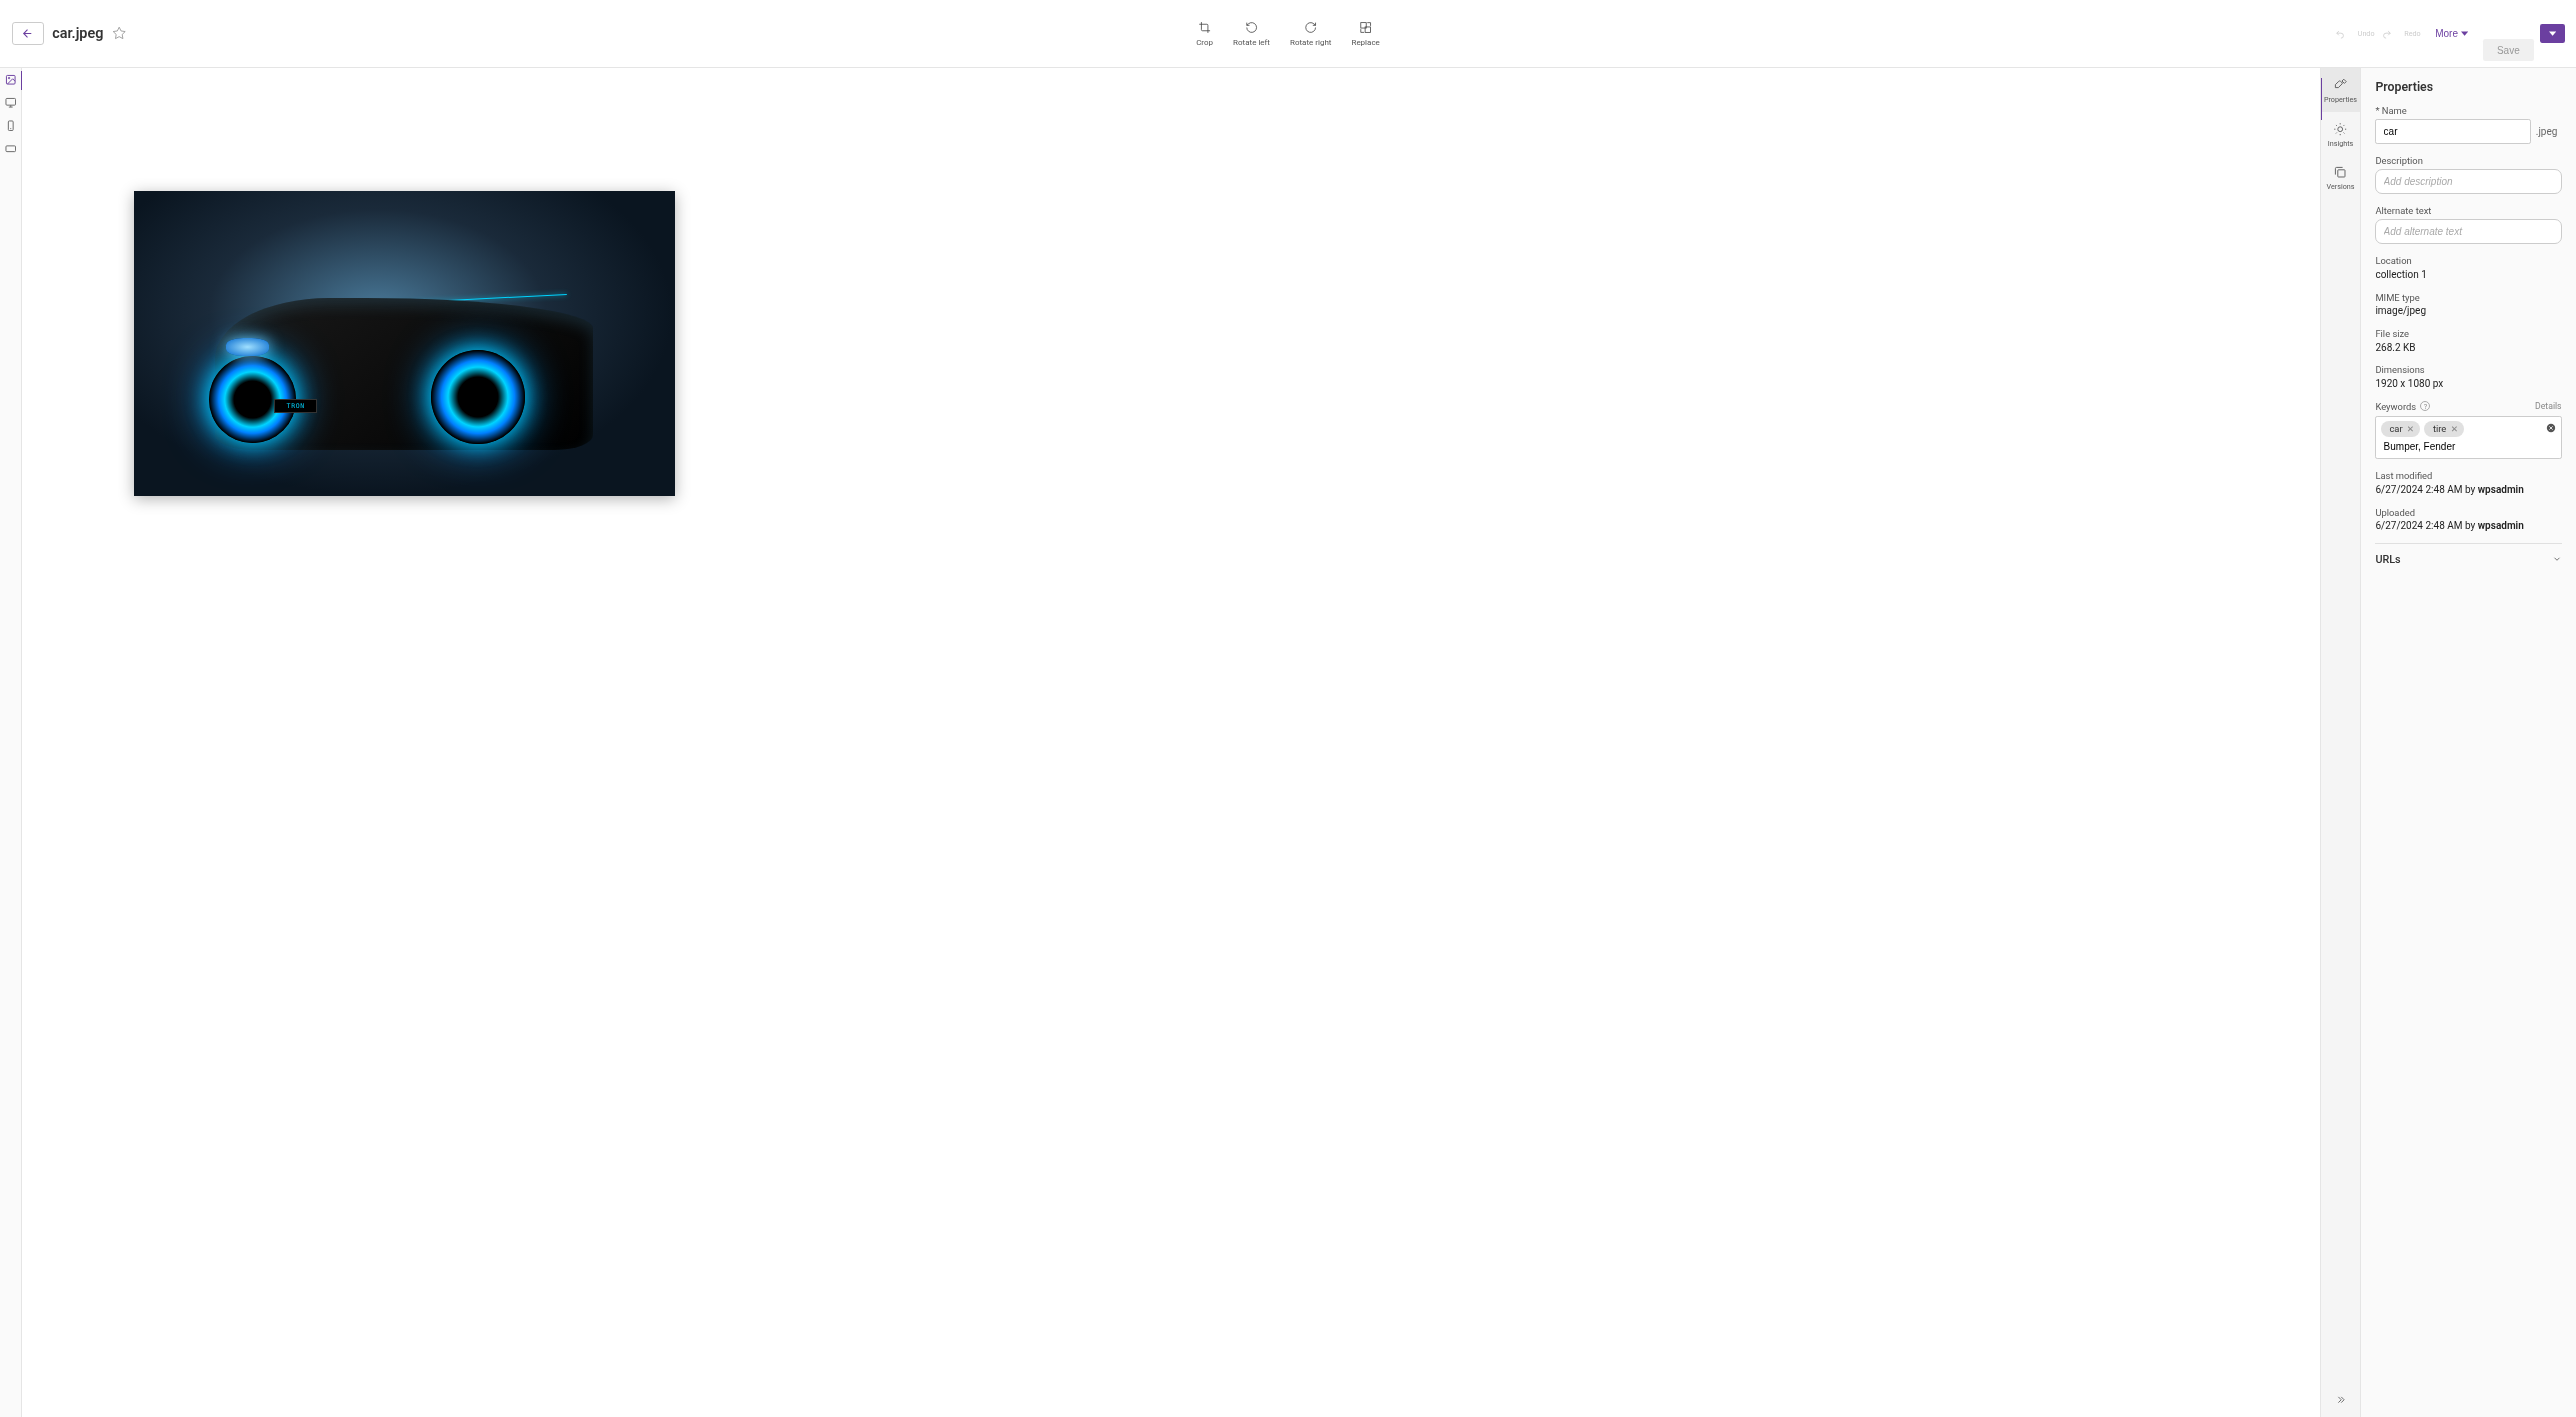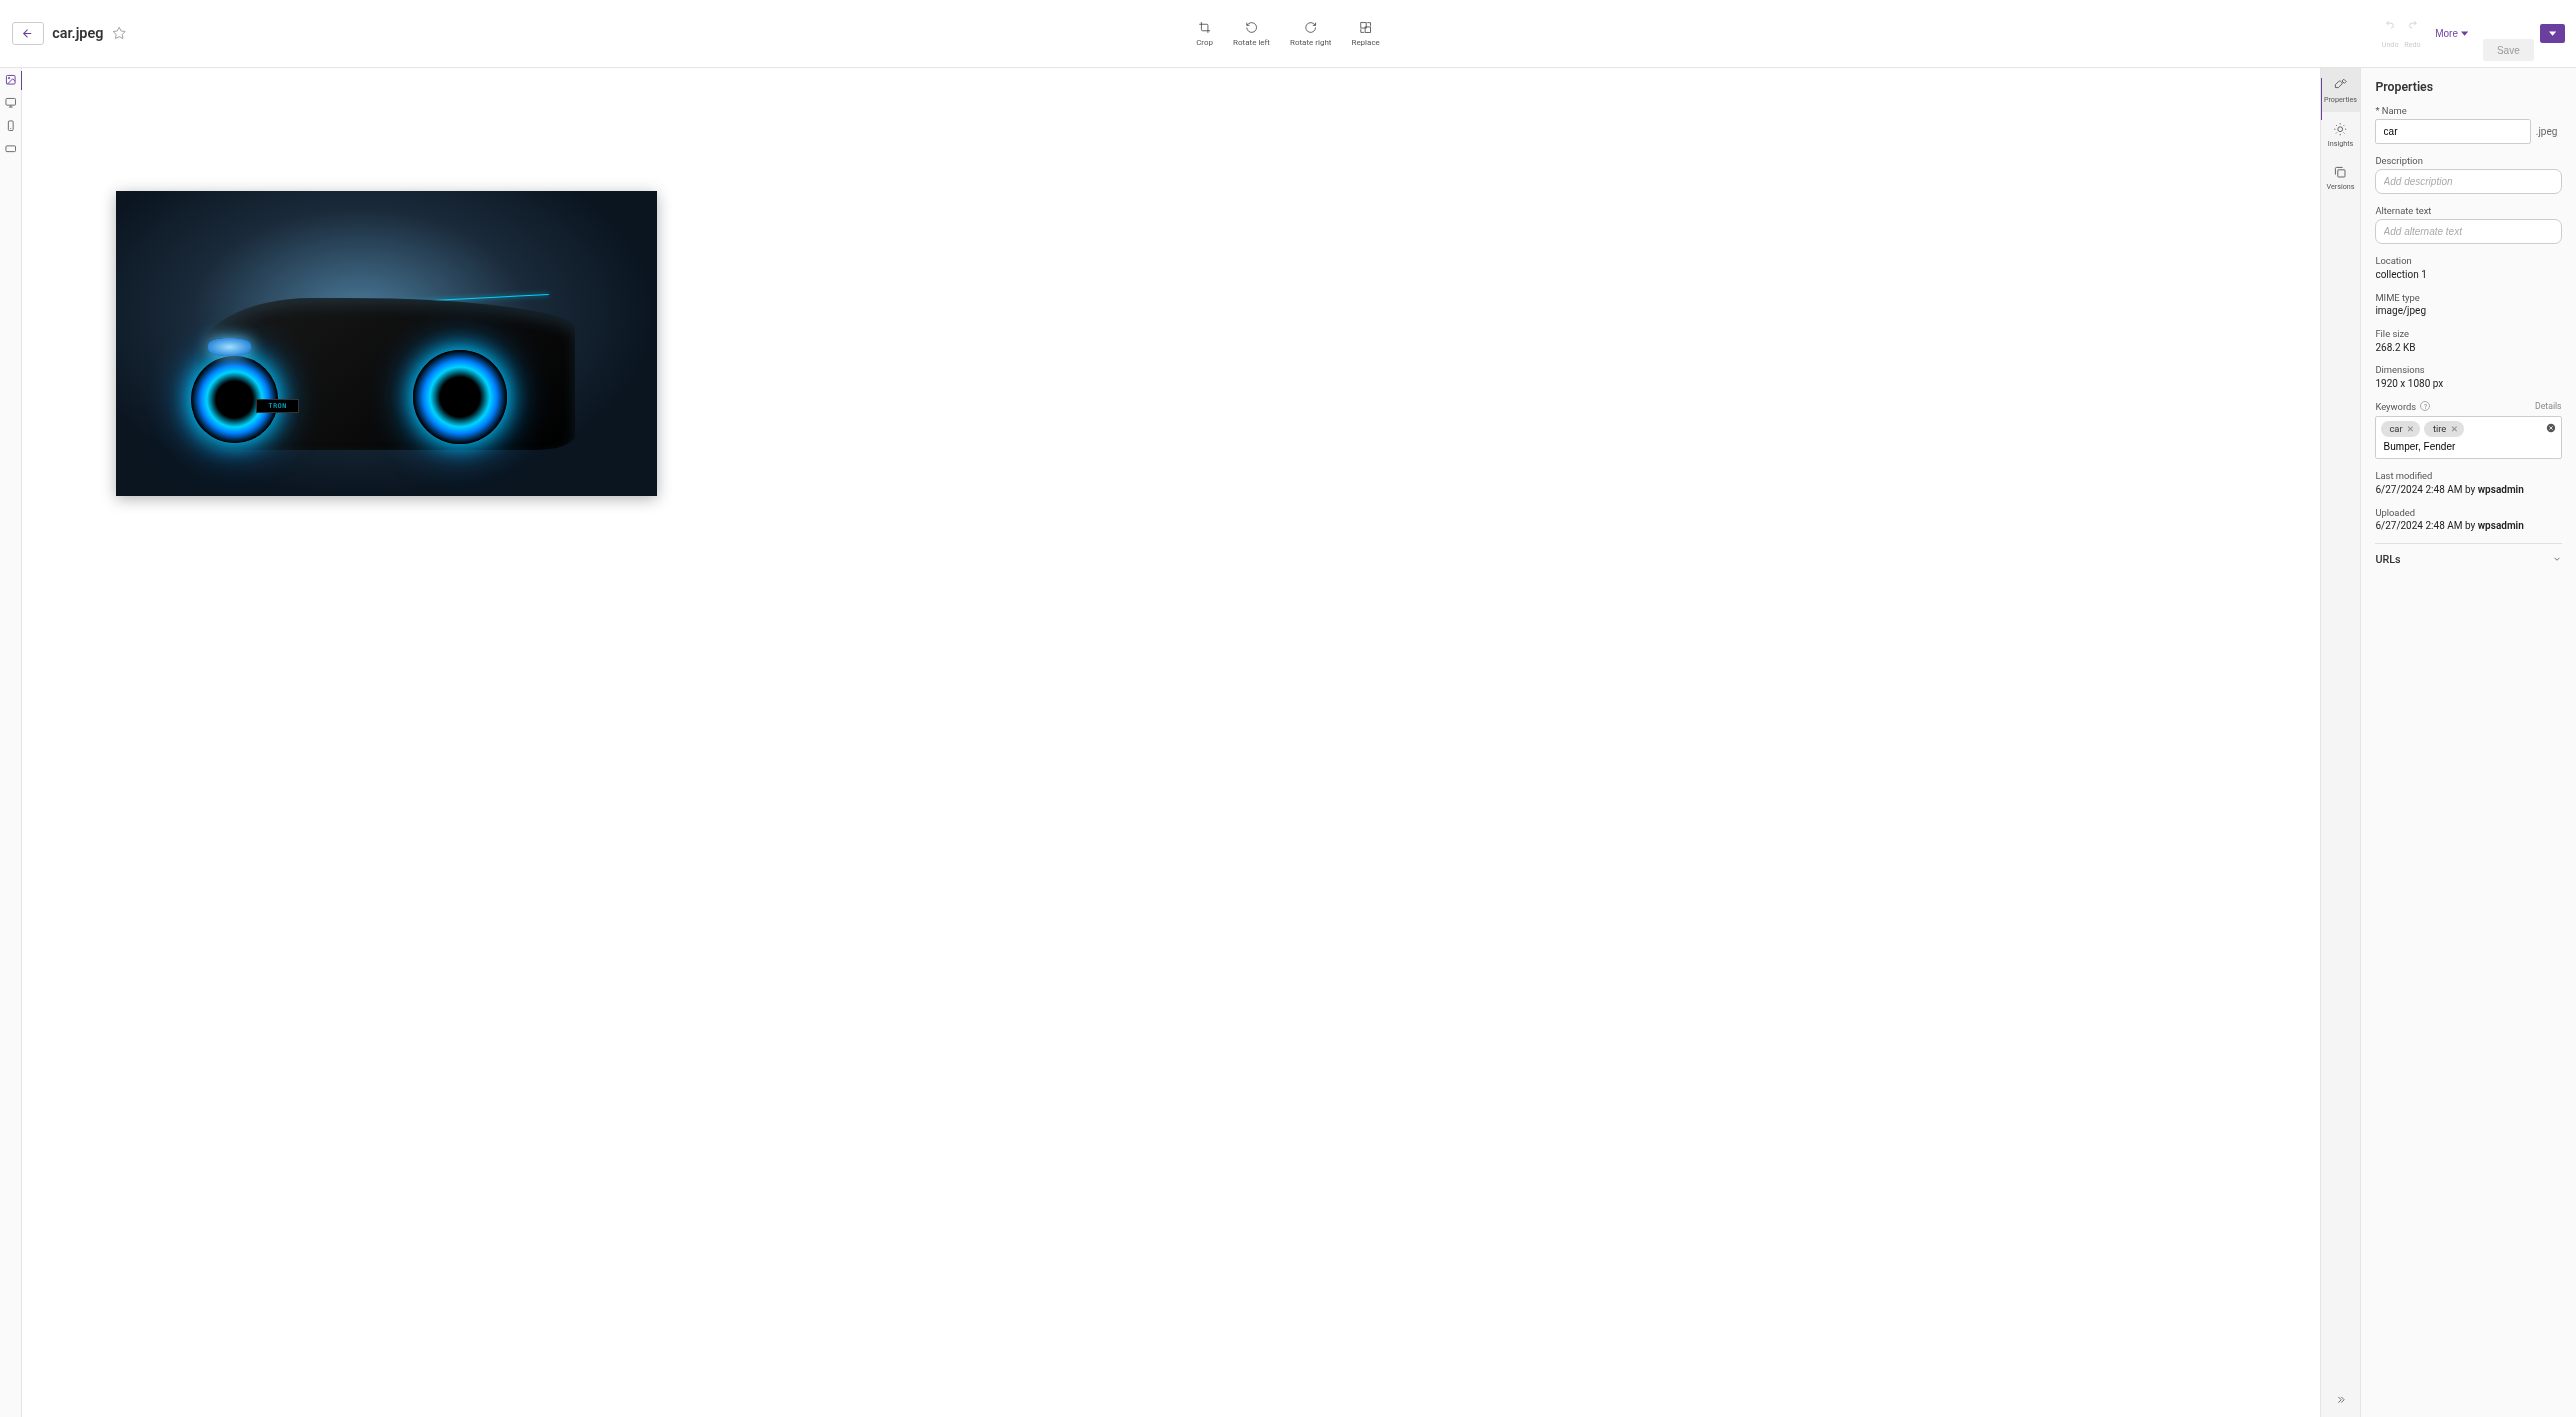--- a/index.html
+++ b/index.html
@@ -9,34 +9,34 @@
 
 .header { display: flex; align-items: center; padding: 5.8px 11.5px; border-bottom: 0.7px solid #e5e5e5; }
 .back-btn { width: 32px; height: 23px; border: 0.7px solid #ccc; border-radius: 2.9px; background: #fff; display: flex; align-items: center; justify-content: center; cursor: pointer; }
 .file-title { font-size: 14.4px; font-weight: 600; margin-left: 8.7px; }
 .star { margin-left: 8.7px; color: #999; cursor: pointer; }
 .toolbar-center { display: flex; gap: 20px; position: absolute; left: 50%; transform: translateX(-50%); }
 .toolbar-item { display: flex; flex-direction: column; align-items: center; gap: 2.9px; cursor: pointer; }
 .toolbar-item-label { font-size: 8px; color: #555; }
 .toolbar-icon { width: 14.4px; height: 14.4px; display: flex; align-items: center; justify-content: center; }
 .header-right { margin-left: auto; display: flex; align-items: center; gap: 5.8px; }
-.undo-redo { display: flex; flex-direction: column; align-items: center; gap: 11px; color: #ccc; cursor: pointer; }
+.undo-redo { display: flex; flex-direction: row; align-items: center; gap: 11px; color: #ccc; cursor: pointer; }
 .undo-redo-label { font-size: 7.2px; }
 .more-btn { background: none; border: none; color: #6B3FA0; font-size: 10px; padding: 5.8px 8.7px; cursor: pointer; display: flex; align-items: center; gap: 2.9px; font-weight: 500; }
 .save-btn { background: #f0f0f0; border: none; color: #999; padding: 5.8px 14.4px; border-radius: 2.2px; cursor: pointer; font-size: 10px; margin-top: 33px; }
 .publish-btn { background: #6B3FA0; border: none; color: #fff; padding: 5.8px 8.7px; border-radius: 2.2px; cursor: pointer; }
 
 
 .body { display: flex; flex: 1; overflow: hidden; }
 .left-rail { width: 21.6px; background: #fafafa; border-right: 0.7px solid #e5e5e5; display: flex; flex-direction: column; align-items: center; padding-top: 5.8px; gap: 11.5px; }
 .rail-icon { width: 11.5px; height: 11.5px; color: #666; cursor: pointer; }
 .rail-icon.active { color: #6B3FA0; }
 
 .canvas { flex: 1; background: #fff; display: flex; align-items: flex-start; justify-content: flex-start; padding: 123px 0 0 94px; position: relative; }
-.image-preview { width: 541px; height: 305px; background: radial-gradient(ellipse at 45% 40%, #4a7a9a 0%, #1a2a3a 40%, #0a1520 70%); position: relative; box-shadow: 0 2.9px 14.4px rgba(0,0,0,0.3); overflow: hidden; }
+.image-preview { width: 541px; height: 305px; background: radial-gradient(ellipse at 45% 40%, #4a7a9a 0%, #1a2a3a 40%, #0a1520 70%); position: relative; box-shadow: 0 2.9px 14.4px rgba(0,0,0,0.3); overflow: hidden; margin-left: 18px; }
 .car-body { position: absolute; left: 15%; top: 35%; width: 70%; height: 50%; background: linear-gradient(145deg, #1a1a1a, #000); border-radius: 30% 60% 10% 10% / 40% 20% 10% 10%; box-shadow: inset 0 7.2px 14.4px rgba(100,200,255,0.15); }
 .wheel { position: absolute; width: 94px; height: 94px; border-radius: 50%; background: radial-gradient(circle, #000 30%, #00d4ff 45%, #0080ff 55%, #000 70%); box-shadow: 0 0 21.6px #00d4ff, 0 0 43px #0099ff; }
 .wheel-front { left: 14%; top: 54%; width: 87px; height: 87px; }
 .wheel-rear { left: 55%; top: 52%; }
 .headlight { position: absolute; left: 17%; top: 48%; width: 43px; height: 18px; background: radial-gradient(ellipse, #a0e0ff, #0066cc); border-radius: 40%; box-shadow: 0 0 14.4px #66ccff; }
 .neon-line { position: absolute; left: 30%; top: 36%; width: 50%; height: 1.4px; background: #00d4ff; box-shadow: 0 0 5.8px #00d4ff; transform: rotate(-3deg); }
 .plate { position: absolute; left: 26%; top: 68%; width: 43px; height: 14.4px; background: #000; border: 0.7px solid #333; color: #00d4ff; font-size: 6.5px; display: flex; align-items: center; justify-content: center; font-family: monospace; letter-spacing: 0.7px; }
 
 .right-rail { width: 40px; background: #f5f5f5; border-left: 0.7px solid #e5e5e5; display: flex; flex-direction: column; position: relative; }
 .right-rail-tab { display: flex; flex-direction: column; align-items: center; padding: 10px 0 7.2px; cursor: pointer; gap: 2.9px; }

